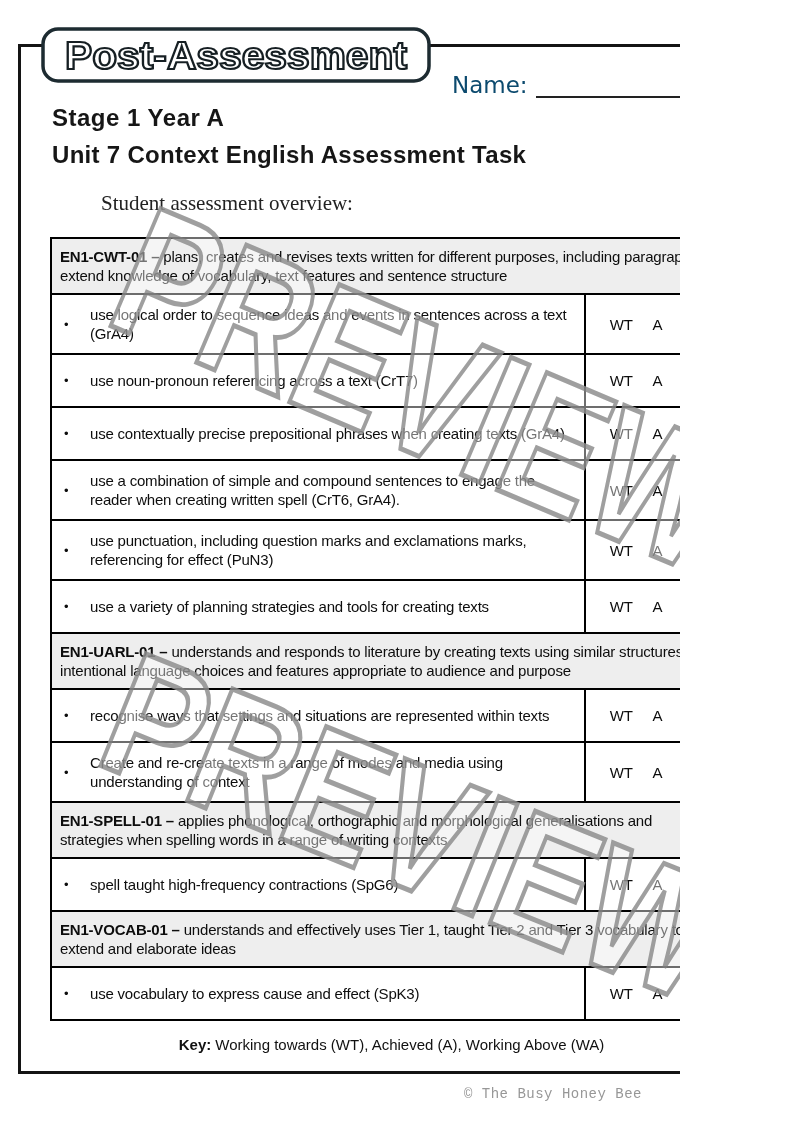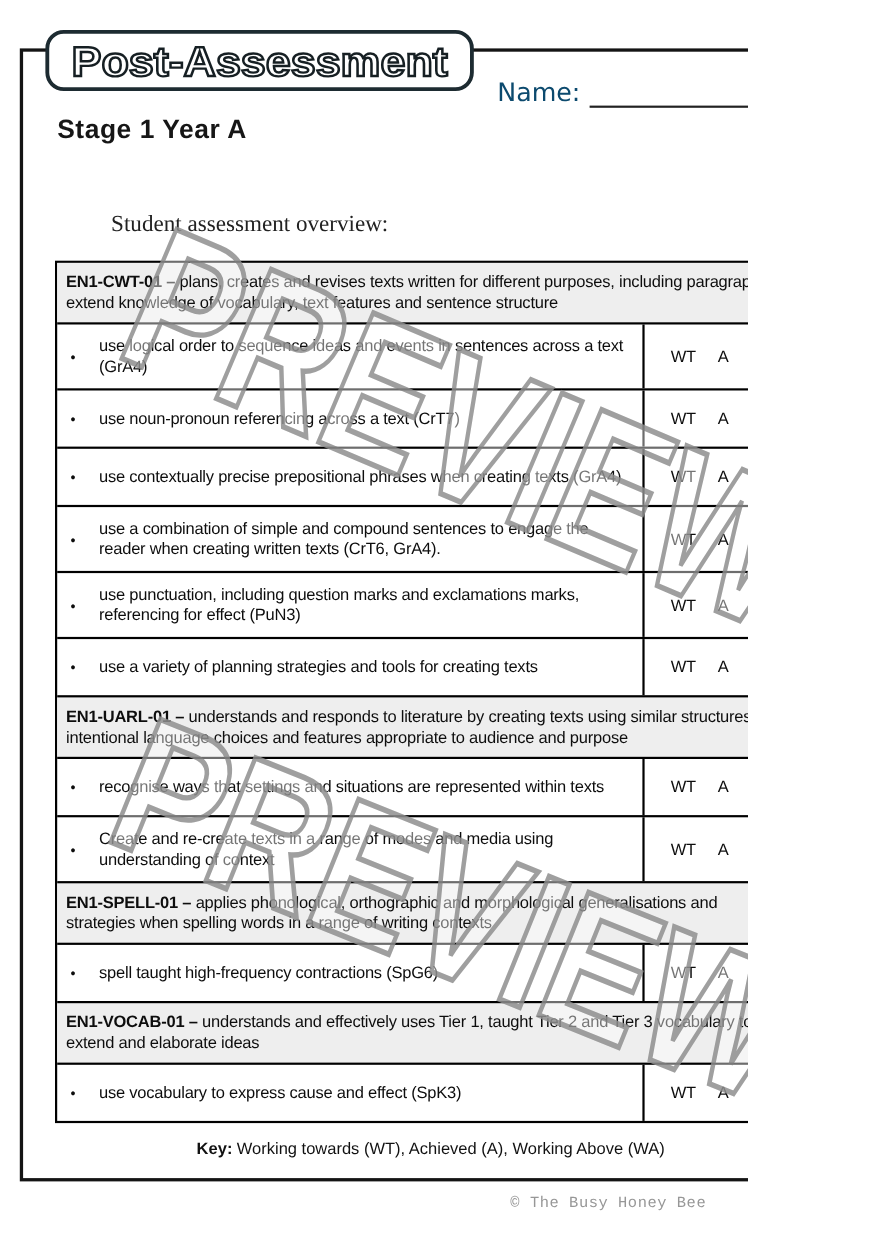--- a/index.html
+++ b/index.html
@@ -80,20 +80,21 @@
       <text x="196" y="43" text-anchor="middle" font-family="Liberation Sans, sans-serif" font-size="38" font-weight="bold" fill="#ffffff" stroke="#161f23" stroke-width="2.2" textLength="342" lengthAdjust="spacingAndGlyphs">Post-Assessment</text>
     </svg>
   </div>
 
   <div class="name-row">
     <span>Name:</span>
     <span class="name-line"></span>
   </div>
 
   <h1 class="stage-heading">Stage 1 Year A</h1>
+  <h2 class="unit-heading">Unit 7 Context English Assessment Task</h2>
 
   <div class="overview">Student assessment overview:</div>
 
   <div class="a-table">
   <div class="t-head">
     <span class="t-code">EN1-CWT-01 –</span>
     <span class="t-desc"> plans, creates and revises texts written for different purposes, including paragraphs, extend knowledge of vocabulary, text features and sentence structure</span>
   </div>
 
   <div class="t-row">
@@ -128,21 +129,21 @@
     <div class="t-ratings">
           <span>WT</span>
           <span>A</span>
           <span>WA</span>
         </div>
   </div>
 
   <div class="t-row">
     <div class="t-cell-desc">
       <span class="bullet">•</span>
-      <span class="t-text">use a combination of simple and compound sentences to engage the reader when creating written texts (CrT6, GrA4).</span>
+      <span class="t-text">use a combination of simple and compound sentences to engage the reader when creating written spell (CrT6, GrA4).</span>
     </div>
     <div class="t-ratings">
           <span>WT</span>
           <span>A</span>
           <span>WA</span>
         </div>
   </div>
 
   <div class="t-row">
     <div class="t-cell-desc">

